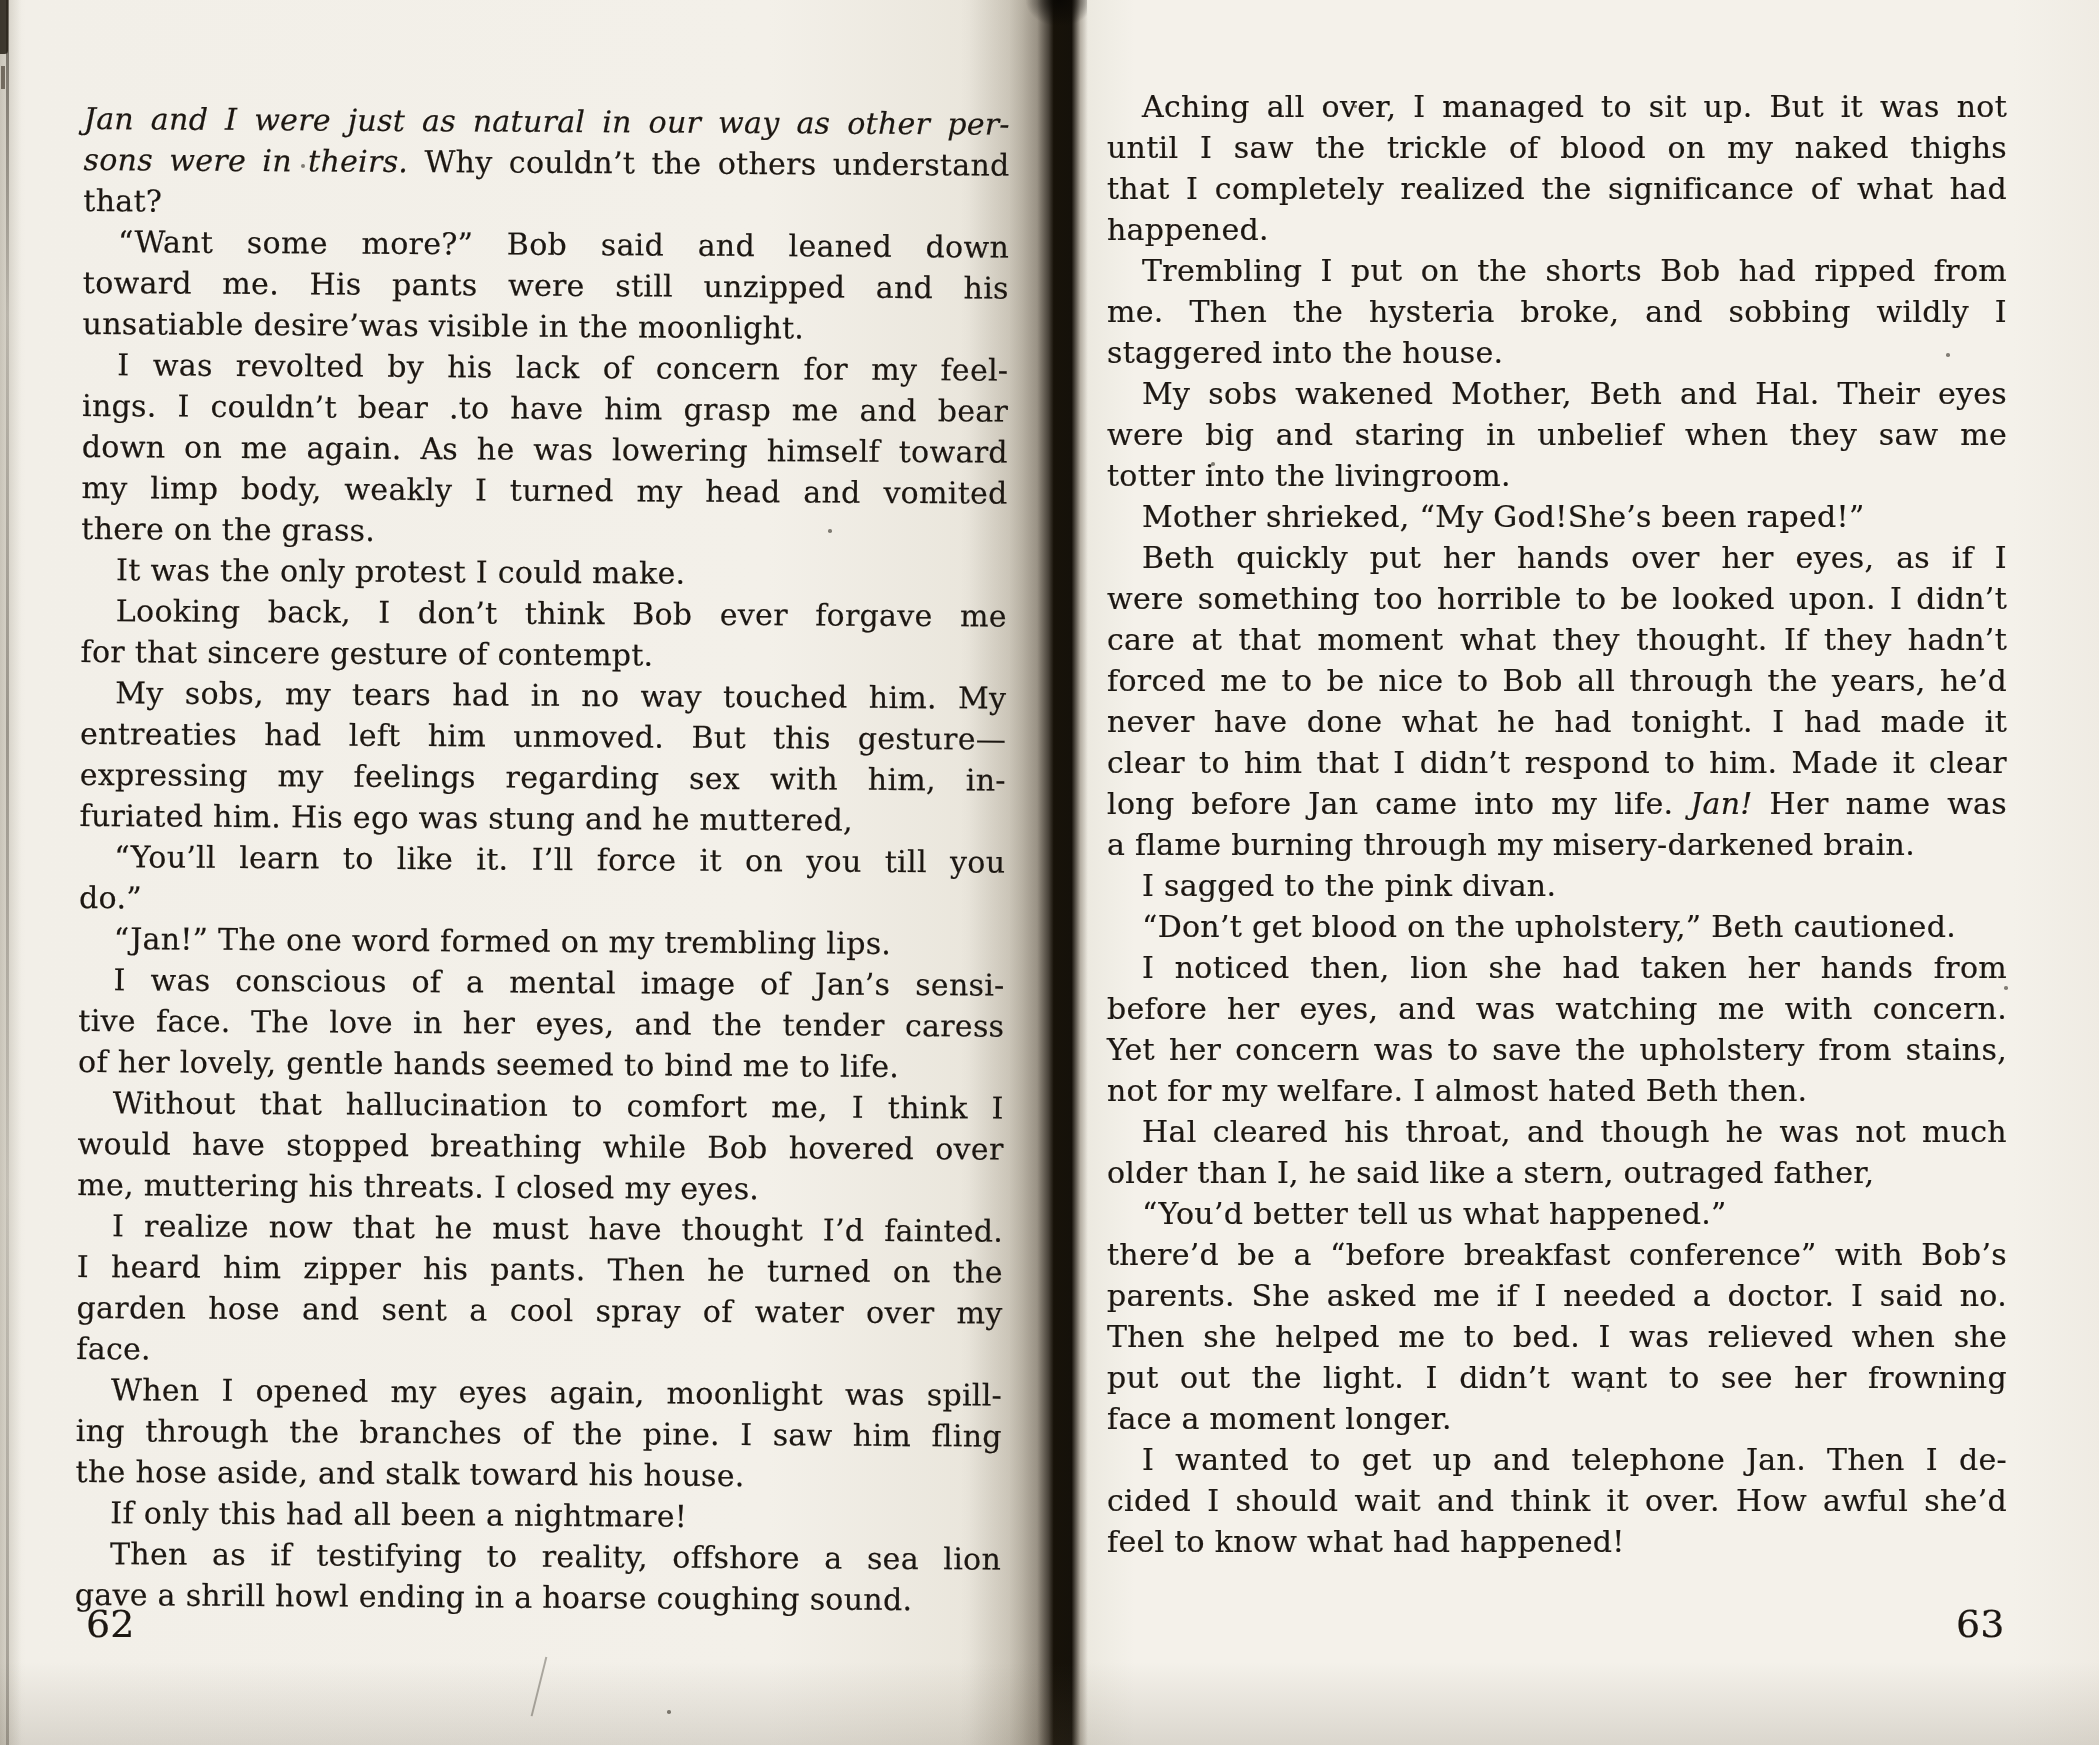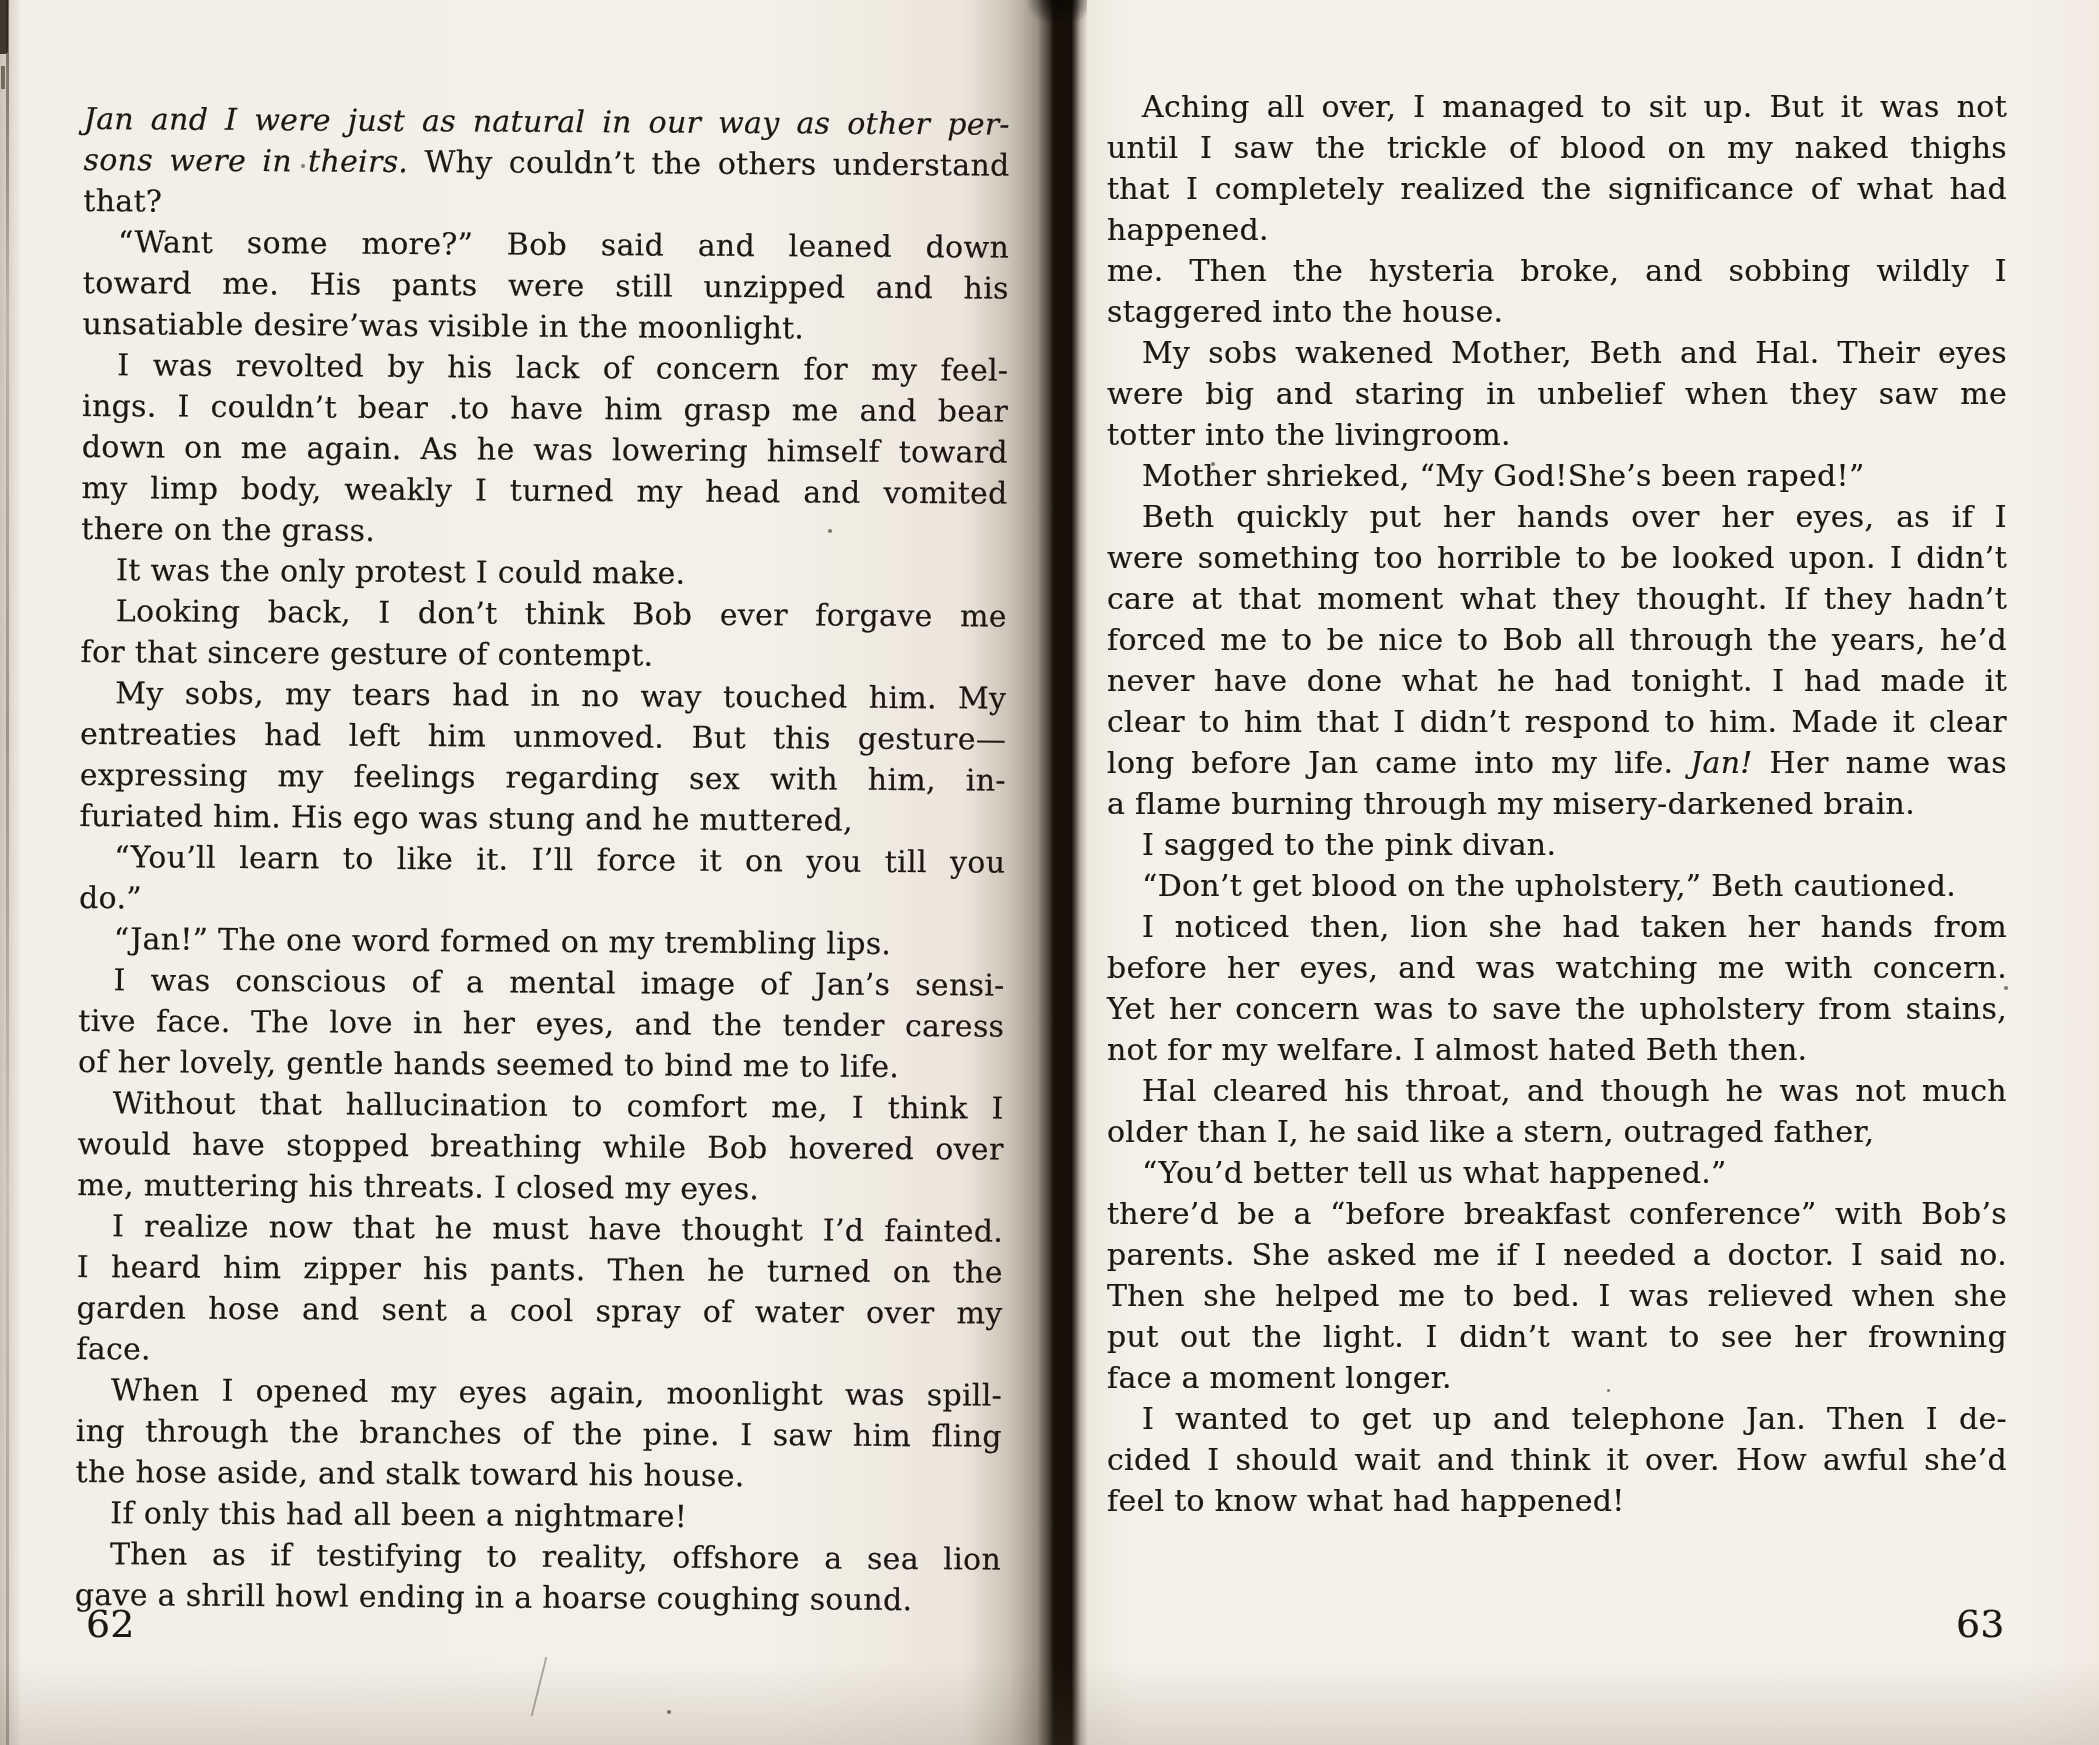--- a/index.html
+++ b/index.html
@@ -107,20 +107,21 @@
       <div class="line last"><span>the hose aside, and stalk toward his house.</span></div>
       <div class="line indent last"><span>If only this had all been a nightmare!</span></div>
       <div class="line indent"><span>Then as if testifying to reality, offshore a sea lion</span></div>
       <div class="line last"><span>gave a shrill howl ending in a hoarse coughing sound.</span></div>
     </div>
   <div class="textcol right">
       <div class="line indent"><span>Aching all over, I managed to sit up. But it was not</span></div>
       <div class="line"><span>until I saw the trickle of blood on my naked thighs</span></div>
       <div class="line"><span>that I completely realized the significance of what had</span></div>
       <div class="line last"><span>happened.</span></div>
+      <div class="line indent"><span>Trembling I put on the shorts Bob had ripped from</span></div>
       <div class="line"><span>me. Then the hysteria broke, and sobbing wildly I</span></div>
       <div class="line last"><span>staggered into the house.</span></div>
       <div class="line indent"><span>My sobs wakened Mother, Beth and Hal. Their eyes</span></div>
       <div class="line"><span>were big and staring in unbelief when they saw me</span></div>
       <div class="line last"><span>totter into the livingroom.</span></div>
       <div class="line indent last"><span>Mother shrieked, “My God!She’s been raped!”</span></div>
       <div class="line indent"><span>Beth quickly put her hands over her eyes, as if I</span></div>
       <div class="line"><span>were something too horrible to be looked upon. I didn’t</span></div>
       <div class="line"><span>care at that moment what they thought. If they hadn’t</span></div>
       <div class="line"><span>forced me to be nice to Bob all through the years, he’d</span></div>

